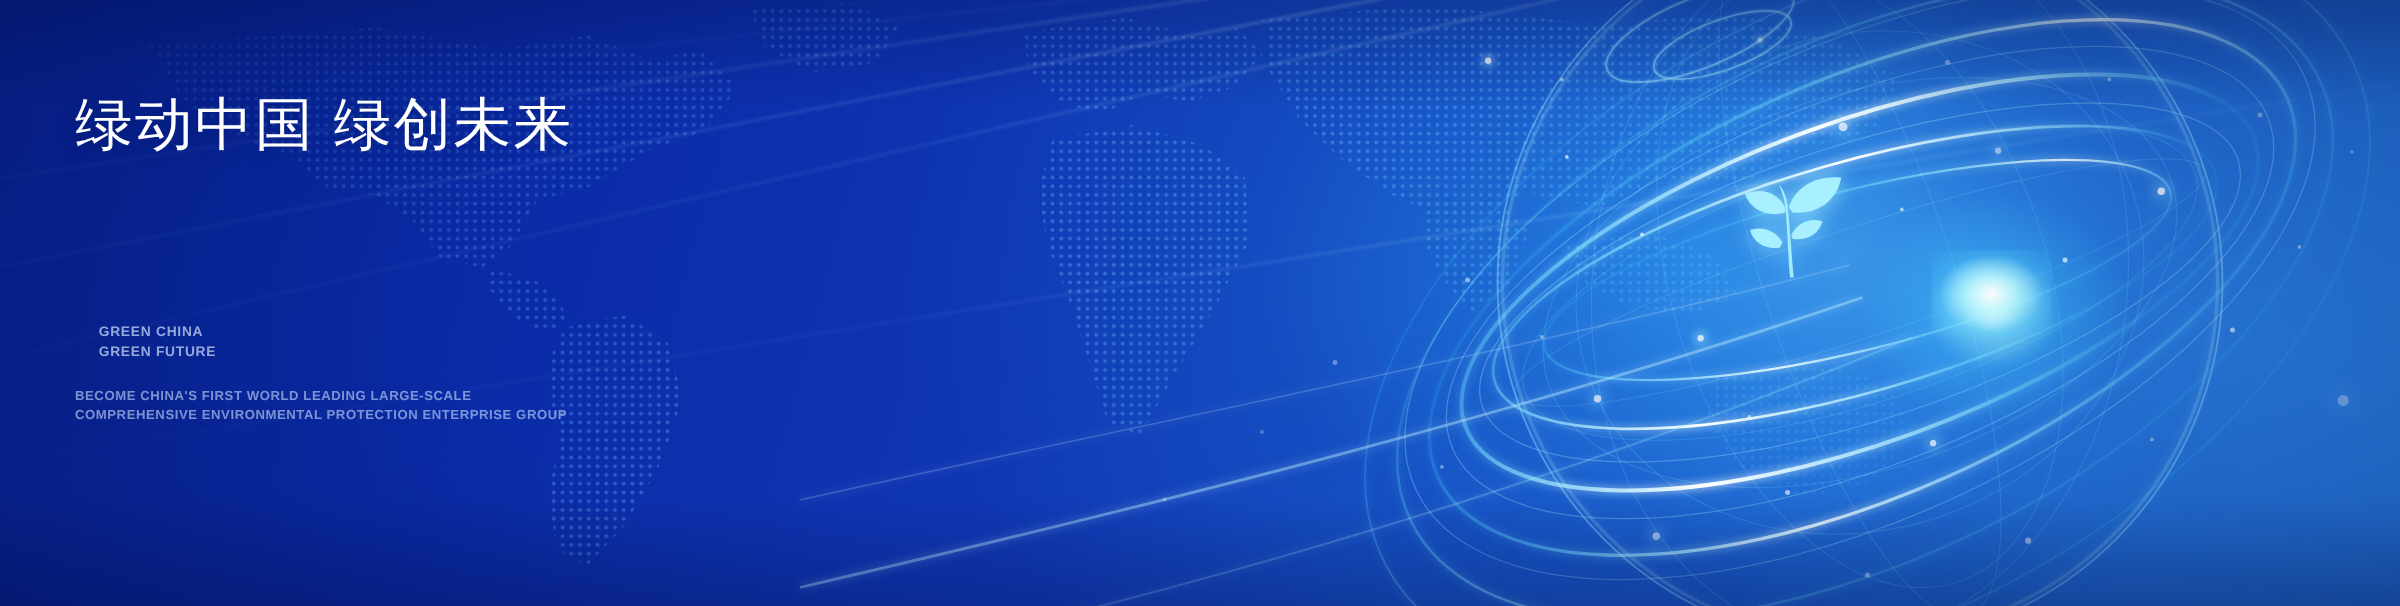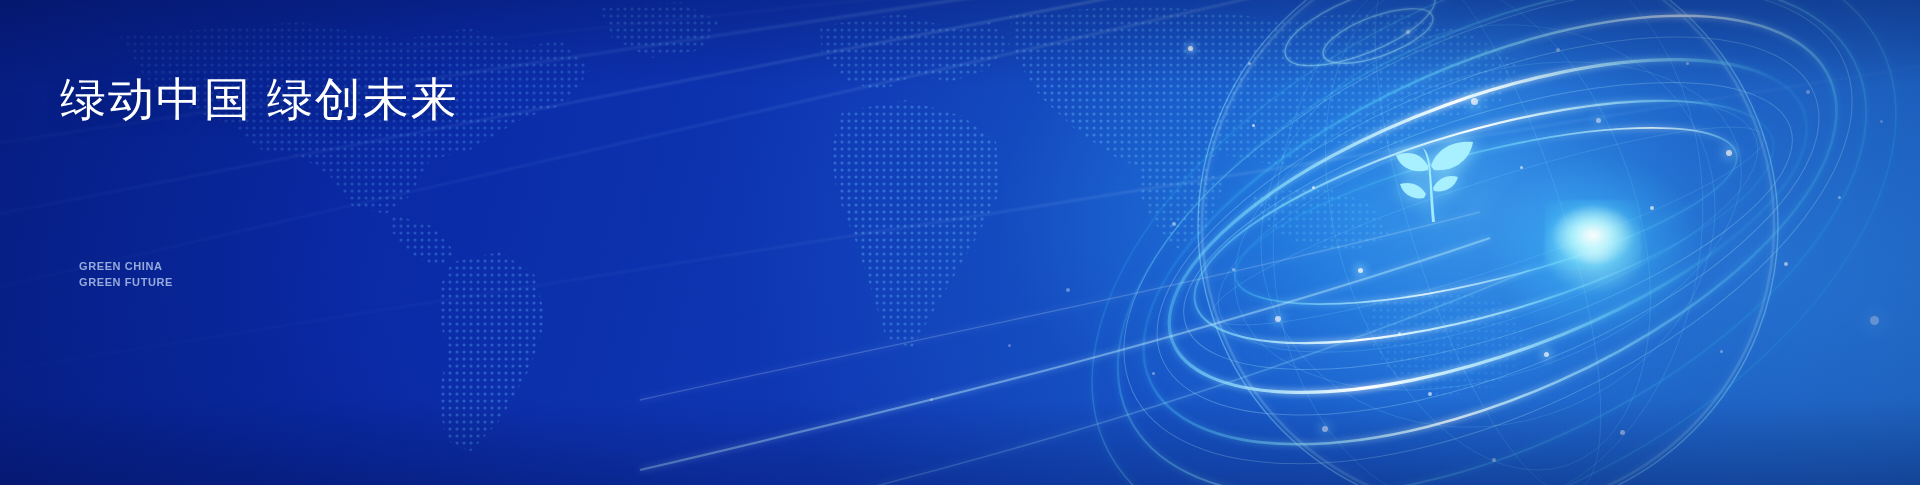--- a/index.html
+++ b/index.html
@@ -337,15 +337,17 @@
   <div class="copy">
     <div class="headline-1">绿动中国  绿创未来</div>
   </div>
 
   <div class="sub-en">
     <div>GREEN CHINA</div>
     <div>GREEN FUTURE</div>
   </div>
 
   <div class="tag-en">
+    <div>BECOME CHINA'S FIRST WORLD LEADING LARGE-SCALE</div>
+    <div>COMPREHENSIVE ENVIRONMENTAL PROTECTION ENTERPRISE GROUP</div>
   </div>
 
 </div>
 
 </body></html>

